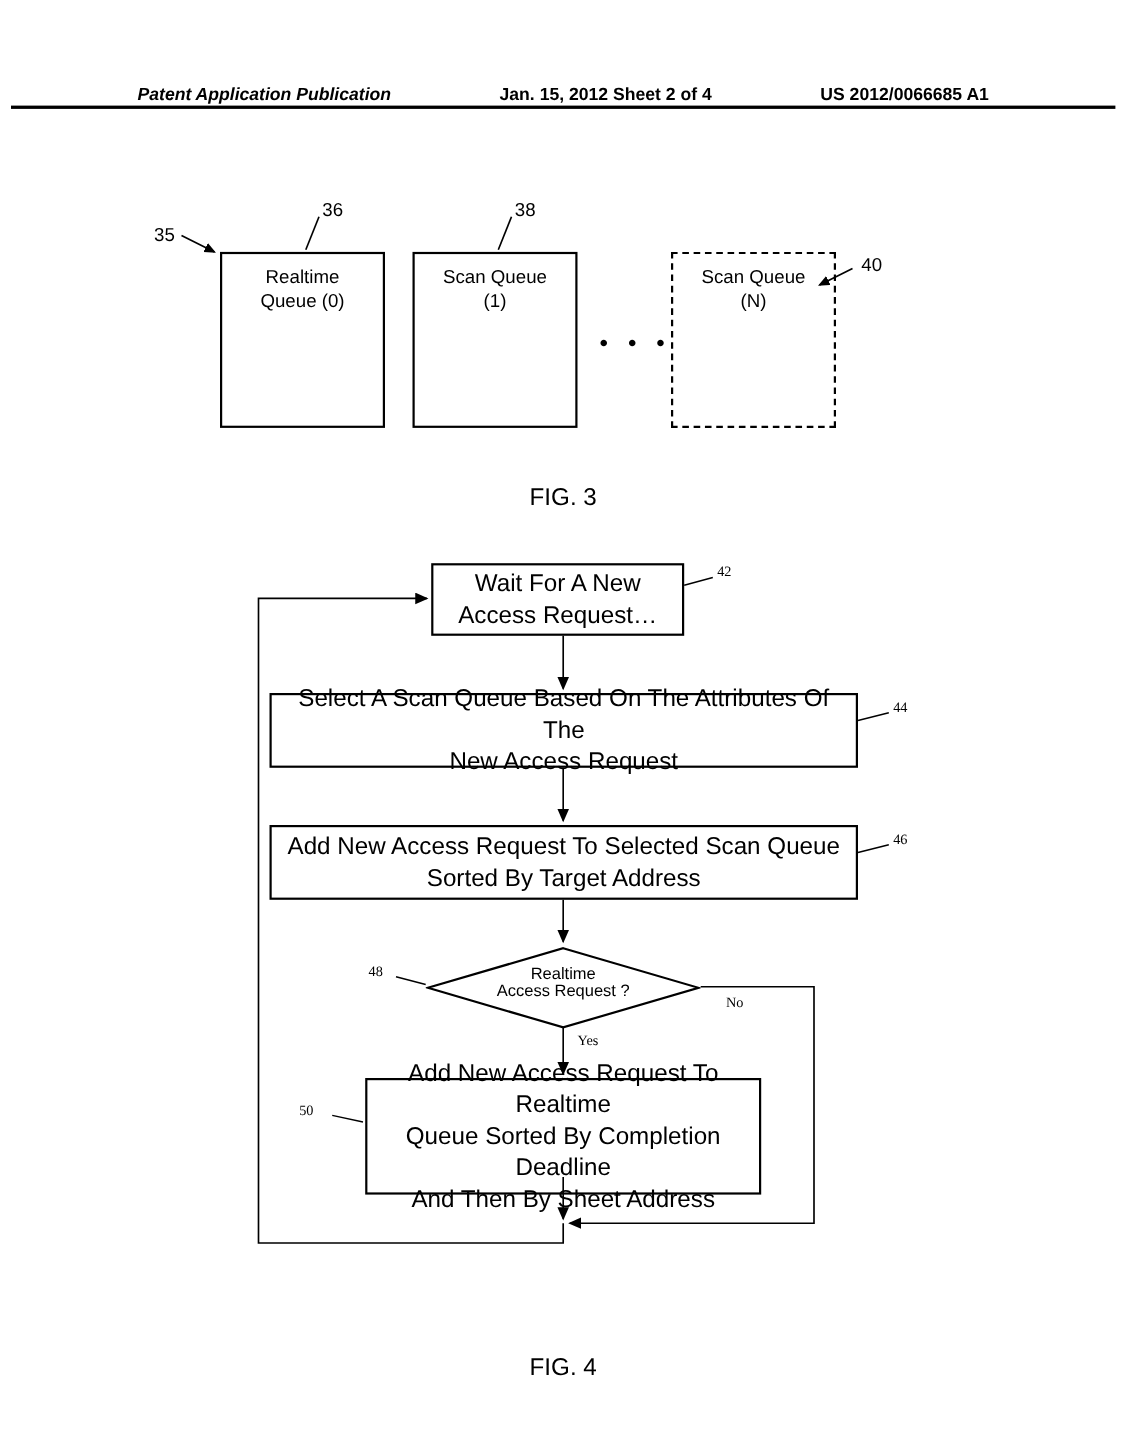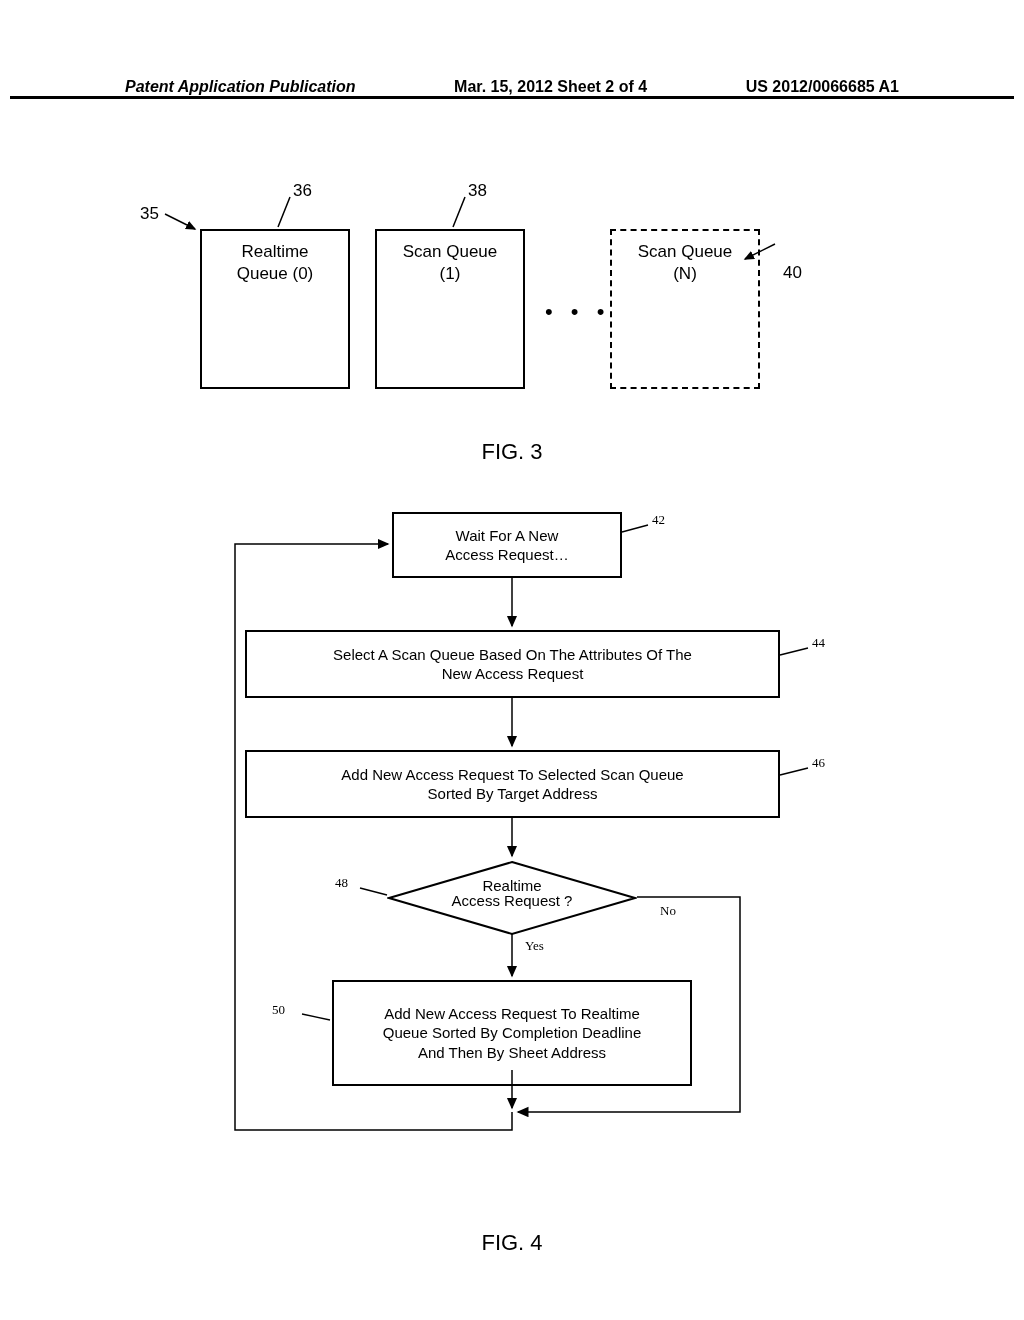--- a/index.html
+++ b/index.html
@@ -40,21 +40,21 @@
   .queue-box.dashed { border: 2px dashed #000; }
   .ellipsis { position: absolute; font-size: 22px; letter-spacing: 6px; }
   .fig-caption { text-align: center; font-size: 22px; margin-top: 10px; }
 
   
   .fig4 { position: relative; height: 720px; margin-top: 35px; }
   .process-box {
     position: absolute;
     border: 2px solid #000;
     text-align: center;
-    font-size: 15px;
+    font-size: 22px;
     display: flex;
     align-items: center;
     justify-content: center;
     padding: 6px 8px;
     line-height: 1.3;
   }
   .decision {
     position: absolute;
     width: 250px;
     height: 70px;
@@ -72,21 +72,21 @@
   }
 
   .svg-lines { position: absolute; top: 0; left: 0; }
   .ref-label { position: absolute; font-size: 13px; font-family: Liberation Serif, serif; }
 </style>
 </head>
 <body>
 
 <div class="header">
   <span class="left">Patent Application Publication</span>
-  <span>Mar. 15, 2012  Sheet 2 of 4</span>
+  <span>Jan. 15, 2012  Sheet 2 of 4</span>
   <span class="right">US 2012/0066685 A1</span>
 </div>
 
 <div class="content">
 
   <div class="fig3">
     <span class="ref" style="left:140px; top:15px;">35</span>
     <svg class="svg-lines" width="1024" height="240">
       <defs>
         <marker id="ah3" markerWidth="8" markerHeight="8" refX="6" refY="3" orient="auto">
@@ -97,21 +97,21 @@
       <line x1="165" y1="25" x2="195" y2="40" stroke="#000" stroke-width="1.5" marker-end="url(#ah3)"></line>
 
       <line x1="290" y1="8" x2="278" y2="38" stroke="#000" stroke-width="1.5"></line>
 
       <line x1="465" y1="8" x2="453" y2="38" stroke="#000" stroke-width="1.5"></line>
 
       <line x1="775" y1="55" x2="745" y2="70" stroke="#000" stroke-width="1.5" marker-end="url(#ah3)"></line>
     </svg>
     <span class="ref" style="left:293px; top:-8px;">36</span>
     <span class="ref" style="left:468px; top:-8px;">38</span>
-    <span class="ref" style="left:783px; top:42px;margin-top:32px;">40</span>
+    <span class="ref" style="left:783px; top:42px;">40</span>
 
     <div class="queue-box" style="left:200px; top:40px;">
       <div>Realtime</div>
       <div>Queue (0)</div>
     </div>
     <div class="queue-box" style="left:375px; top:40px;">
       <div>Scan Queue</div>
       <div>(1)</div>
     </div>
     <div class="ellipsis" style="left:545px; top:110px;">• • •</div>

